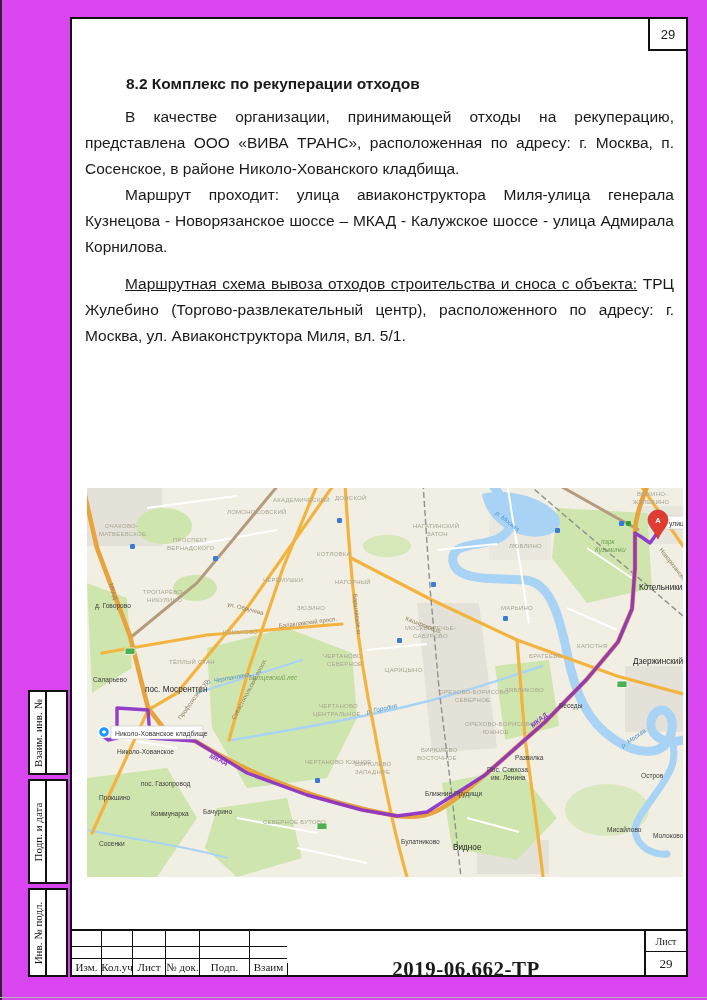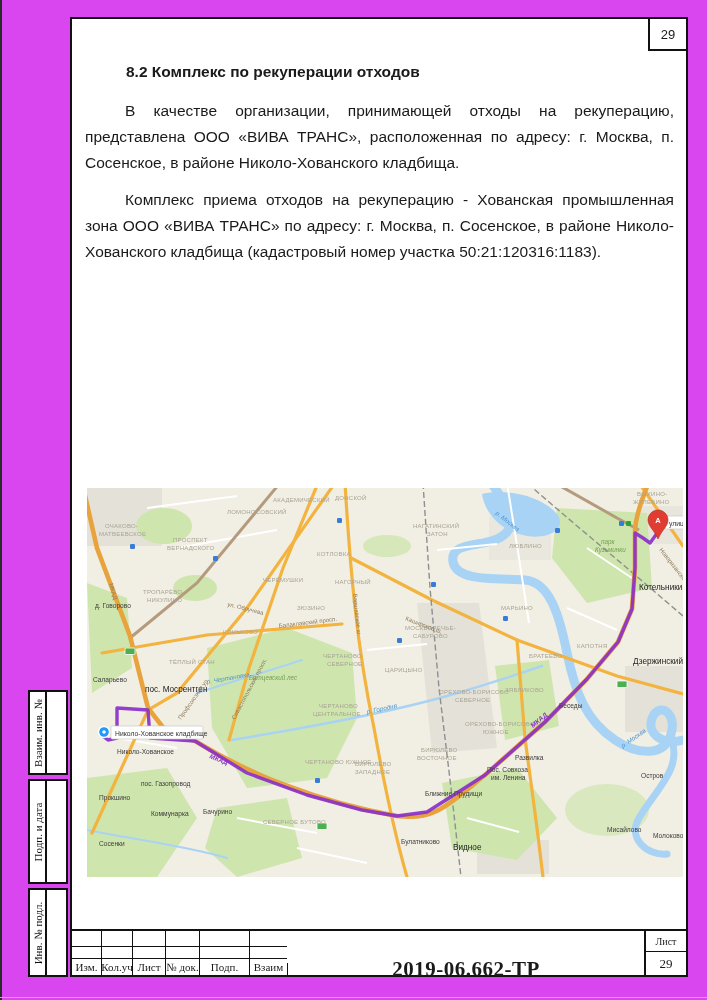--- a/index.html
+++ b/index.html
@@ -7,24 +7,24 @@
         font-family:"Liberation Sans",sans-serif;color:#1a1a1a;}
   .scan-edge-left{position:absolute;left:0;top:0;width:2px;height:1000px;background:#2a2a2a;}
   .scan-edge-bottom{position:absolute;left:0;top:997px;width:707px;height:1px;background:#b5b5b5;}
 
   .frame{position:absolute;left:70px;top:17px;width:618px;height:960px;
          border:2px solid #111;box-sizing:border-box;background:#fff;}
   .pagenum{position:absolute;left:648px;top:17px;width:40px;height:34px;border:2px solid #111;
            box-sizing:border-box;background:#fff;display:flex;align-items:center;justify-content:center;
            font-size:13px;}
 
-  .content{position:absolute;left:0;top:0;right:0;padding:0 12px 0 13px;}
+  .content{position:absolute;left:0;top:0;right:0;padding:12px 12px 0 13px;}
   .content h2{margin:44px 0 0 0;font-size:15.5px;font-weight:bold;text-indent:41px;line-height:22px;}
   .content p{margin:0;font-size:15.5px;line-height:26px;text-align:justify;text-indent:40px;}
-  .content p.sp{margin-top:15px;}
+  .content p.sp{margin-top:9px;}
   .content p.sp2{margin-top:11px;}
   .u{text-decoration:underline;}
 
   
   .map{position:absolute;left:87px;top:488px;width:596px;height:389px;overflow:hidden;}
   .map svg{display:block;}
   .map text{font-family:"Liberation Sans",sans-serif;}
   .ml-district{font-size:6px;fill:#a9a492;letter-spacing:.25px;}
   .ml-town{font-size:6.6px;fill:#3c3c3c;}
   .ml-townbig{font-size:8.2px;fill:#222;}
@@ -92,21 +92,22 @@
     <div class="lbl">
       <span>Инв. № подл.</span>
     </div>
     <div class="empty"></div>
   </div>
 
   <div class="frame-inner" style="position:absolute;left:72px;top:17px;width:614px;">
     <div class="content">
       <h2>8.2 Комплекс по рекуперации отходов</h2>
       <p class="sp">В качестве организации, принимающей отходы на рекуперацию, представлена ООО «ВИВА ТРАНС», расположенная по адресу: г. Москва, п. Сосенское, в районе Николо-Хованского кладбища.</p>
-      <p class="sp2">Комплекс приема отходов на рекуперацию - Хованская промышленная зона ООО «ВИВА ТРАНС» по адресу: г. Москва, п. Сосенское, в районе Николо-Хованского кладбища (кадастровый номер участка 50:21:120316:1183).</p>
+      <p>Маршрут проходит: улица авиаконструктора Миля-улица генерала Кузнецова - Новорязанское шоссе – МКАД - Калужское шоссе - улица Адмирала Корнилова.</p>
+      <p class="sp2"><span class="u">Маршрутная схема вывоза отходов строительства и сноса с объекта:</span><span> ТРЦ Жулебино (Торгово-развлекательный центр), расположенного по адресу: г. Москва, ул. Авиаконструктора Миля, вл. 5/1.</span></p>
     </div>
   </div>
 
   <div class="map">
     <svg viewBox="0 0 596 389" width="596" height="389">
       <rect x="0" y="0" width="596" height="389" fill="#f1eee4"></rect>
 
       <g fill="#e4e1d8">
         <rect x="0" y="0" width="75" height="58"></rect>
         <polygon points="330,115 392,115 410,260 345,265"></polygon>

